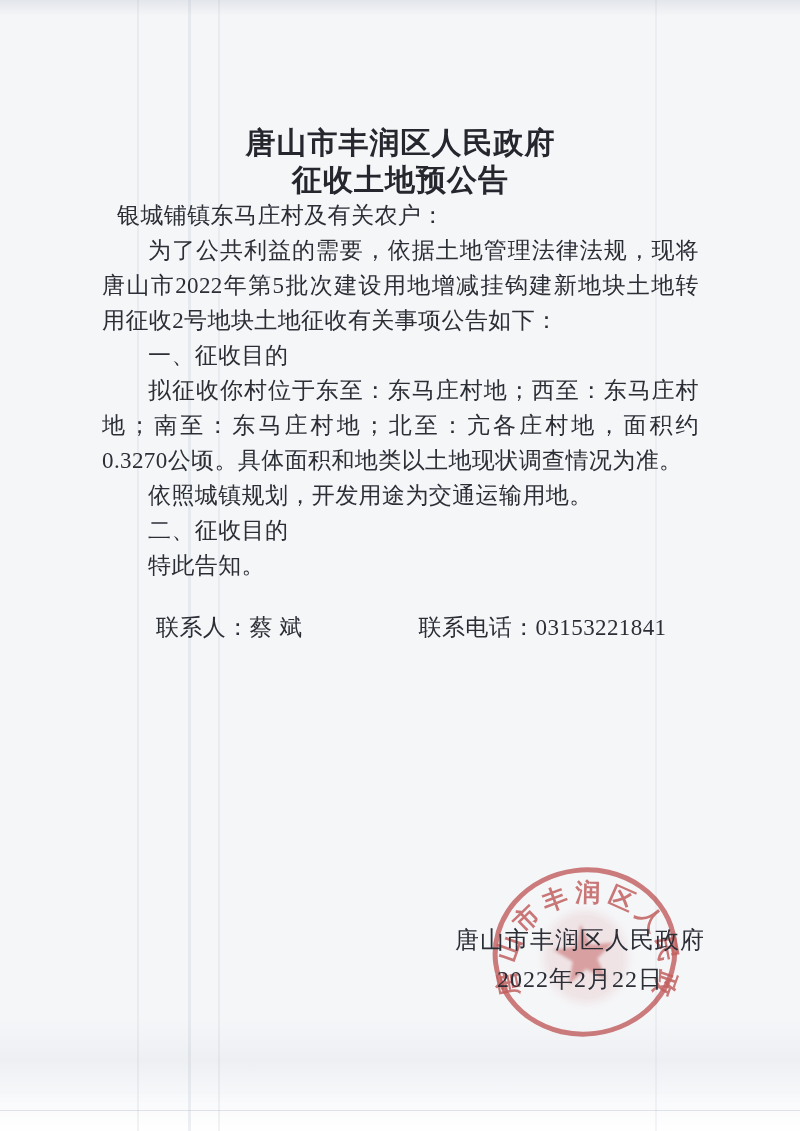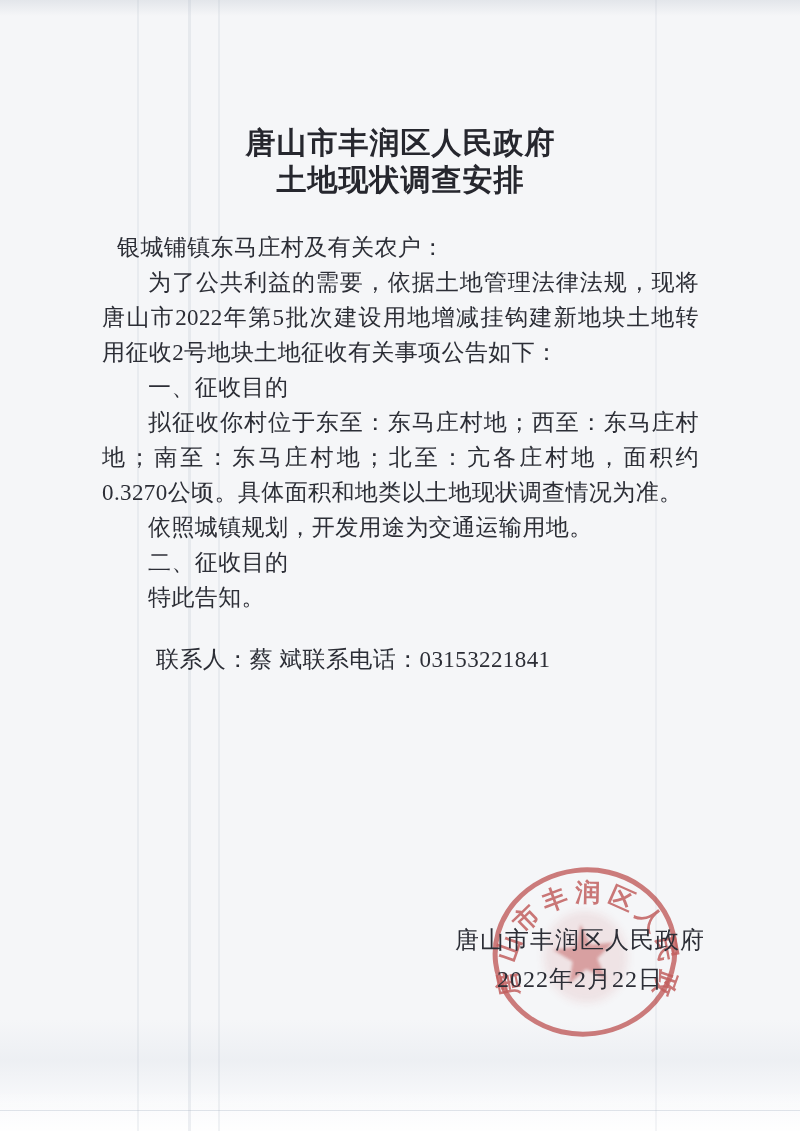--- a/index.html
+++ b/index.html
@@ -65,31 +65,30 @@
     font-size: 30px;
     line-height: 37px;
     font-weight: 700;
     letter-spacing: 1px;
     text-align: center;
     color: #26272e;
   }
   .title.first { margin-top: 124px; }
   p { margin: 0; }
   .salutation {
-    margin-top: 32px;
     margin-left: 15px;
   }
   .indent { text-indent: 2em; }
   .contact-row {
     margin-top: 27px;
     display: flex;
     padding-left: 54px;
     align-items: flex-end;
   }
-  .contact-row .phone { }
+  .contact-row .phone { margin-left: 116px; }
 
   .signature {
     position: absolute;
     left: 440px;
     top: 921px;
     width: 280px;
     text-align: center;
     color: #2c2e36;
     font-size: 24px;
     line-height: 39px;
@@ -113,21 +112,21 @@
 <div class="page">
 
   <div class="scan-streak s1"></div>
   <div class="scan-streak s2"></div>
   <div class="scan-streak s3"></div>
   <div class="scan-streak s4"></div>
   <div class="scan-hline"></div>
 
   <div class="content">
     <h1 class="title first">唐山市丰润区人民政府</h1>
-    <h1 class="title">土地现状调查安排</h1>
+    <h1 class="title">征收土地预公告</h1>
 
     <p class="salutation">银城铺镇东马庄村及有关农户：</p>
 
     <p class="indent">为了公共利益的需要，依据土地管理法律法规，现将唐山市2022年第5批次建设用地增减挂钩建新地块土地转用征收2号地块土地征收有关事项公告如下：</p>
 
     <p class="indent">一、征收目的</p>
     <p class="indent">拟征收你村位于东至：东马庄村地；西至：东马庄村地；南至：东马庄村地；北至：亢各庄村地，面积约0.3270公顷。具体面积和地类以土地现状调查情况为准。</p>
 
     <p class="indent">依照城镇规划，开发用途为交通运输用地。</p>
     <p class="indent">二、征收目的</p>

